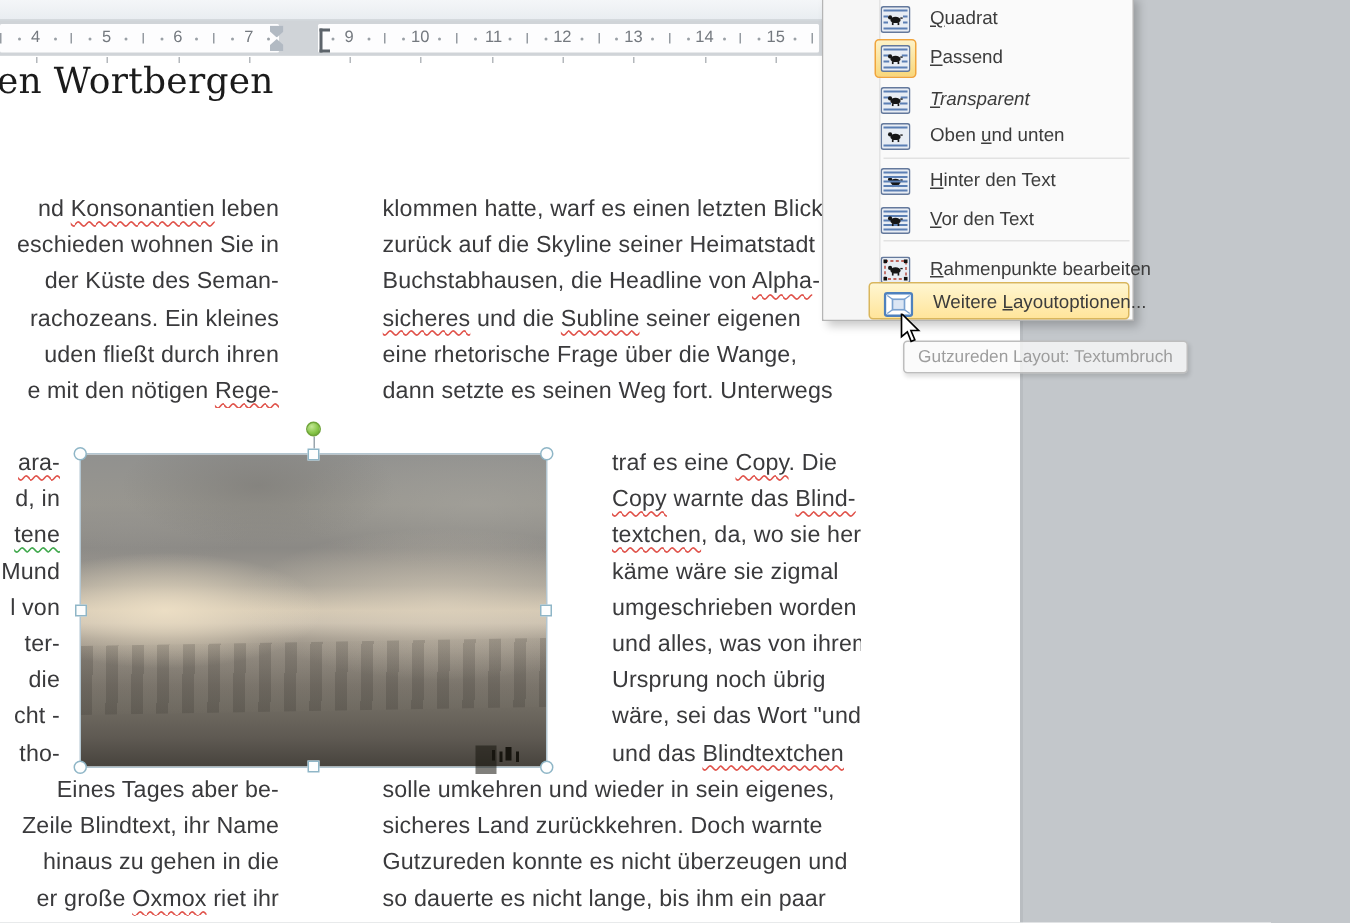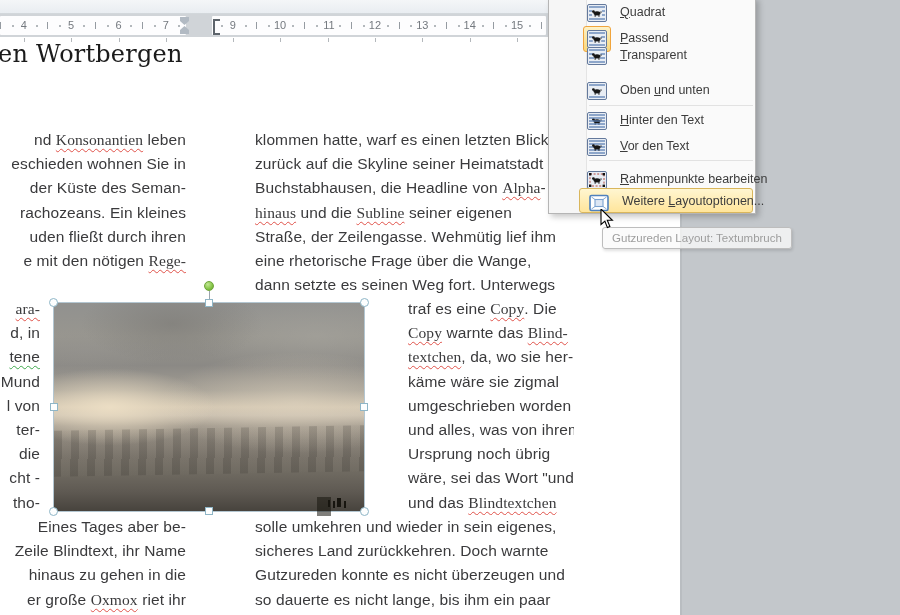--- a/index.html
+++ b/index.html
@@ -27,21 +27,21 @@
   #indent-bottom{top:12px;clip-path:polygon(50% 0,100% 50%,100% 100%,0 100%,0 50%);}
   #col-bracket{position:absolute;left:213px;top:5px;width:5px;height:12px;
     border-left:2px solid #5d646b;border-top:2px solid #5d646b;border-bottom:2px solid #5d646b;}
   
   .tblock{position:absolute;z-index:2;color:var(--body-text);font-size:15.5px;}
   .ln{height:24.2px;position:relative;}
   .ln span.anch{position:absolute;top:0;white-space:nowrap;line-height:24.2px;letter-spacing:0.1px;}
   .anch-r{right:0;}
   .anch-l{left:0;}
   .clip{overflow:hidden;margin-left:28px;}
-  .sq-red{text-decoration:underline;text-decoration-style:wavy;text-decoration-color:var(--squiggle-red);text-decoration-thickness:1px;text-underline-offset:3px;font-family:Liberation Serif, serif;}
+  .sq-red{text-decoration:underline;text-decoration-style:wavy;text-decoration-color:var(--squiggle-red);text-decoration-thickness:1px;text-underline-offset:3px;}
   .sq-green{text-decoration:underline;text-decoration-style:wavy;text-decoration-color:var(--squiggle-green);text-decoration-thickness:1px;text-underline-offset:3px;}
   #heading{position:absolute;left:-2px;top:40px;z-index:2;
     font-family:"DejaVu Serif",serif;font-size:24px;color:#1b1b1b;letter-spacing:0.2px;}
   #col1a{left:0;top:128px;width:186px;}
   #col1b{left:0;top:297px;width:40px;}
   #col1c{left:0;top:515px;width:186px;}
   #col2a{left:227px;top:128px;width:319px;}
   #col2b{left:380px;top:297px;width:166px;}
   #col2c{left:227px;top:515px;width:319px;}
   
@@ -237,24 +237,21 @@
     <div class="ln">
       <span class="anch anch-l">klommen hatte, warf es einen letzten Blick</span>
     </div>
     <div class="ln">
       <span class="anch anch-l">zurück auf die Skyline seiner Heimatstadt</span>
     </div>
     <div class="ln">
       <span class="anch anch-l">Buchstabhausen, die Headline von <span class="sq-red">Alpha</span>-</span>
     </div>
     <div class="ln">
-      <span class="anch anch-l"><span class="sq-red">hinaus</span> und die <span class="sq-red">Subline</span> seiner eigenen</span>
-    </div>
-    <div class="ln">
-      <span class="anch anch-l">Straße, der Zeilengasse. Wehmütig lief ihm</span>
+      <span class="anch anch-l"><span class="sq-red">sicheres</span> und die <span class="sq-red">Subline</span> seiner eigenen</span>
     </div>
     <div class="ln">
       <span class="anch anch-l">eine rhetorische Frage über die Wange,</span>
     </div>
     <div class="ln">
       <span class="anch anch-l">dann setzte es seinen Weg fort. Unterwegs</span>
     </div>
   </div>
 <div class="tblock clip" id="col2b">
     <div class="ln">
@@ -351,21 +348,21 @@
             <line x1="2" y1="15" x2="18" y2="15" stroke="#5b7fb4" stroke-width="1.3"></line>
             <ellipse cx="10" cy="9.3" rx="3.4" ry="2.1" fill="#161616"></ellipse>
             <circle cx="6.4" cy="7.6" r="1.4" fill="#161616"></circle>
             <rect x="7.6" y="10.8" width="1.1" height="1.9" fill="#161616"></rect>
             <rect x="11.4" y="10.8" width="1.1" height="1.9" fill="#161616"></rect>
             <rect x="13.2" y="7.6" width="1.6" height="0.9" fill="#161616"></rect>
           </svg>
         </span>
         <span class="mlabel"><u>P</u>assend</span>
       </div>
-      <div class="menu-item" style="top: 44px;">
+      <div class="menu-item" style="top: 55px; font-style: italic;">
         <span class="iconbox">
           <svg width="20" height="18" viewBox="0 0 20 18">
             <rect x="0.5" y="0.5" width="19" height="17" rx="1.5" fill="#e8edf4" stroke="#64799c"></rect>
             <line x1="2" y1="3" x2="18" y2="3" stroke="#5b7fb4" stroke-width="1.3"></line>
             <line x1="2" y1="7" x2="6.5" y2="7" stroke="#5b7fb4" stroke-width="1.3"></line>
             <line x1="13.5" y1="7" x2="18" y2="7" stroke="#5b7fb4" stroke-width="1.3"></line>
             <line x1="2" y1="11" x2="7" y2="11" stroke="#5b7fb4" stroke-width="1.3"></line>
             <line x1="13" y1="11" x2="18" y2="11" stroke="#5b7fb4" stroke-width="1.3"></line>
             <line x1="2" y1="15" x2="18" y2="15" stroke="#5b7fb4" stroke-width="1.3"></line>
             <ellipse cx="10" cy="9.3" rx="3.4" ry="2.1" fill="#161616"></ellipse>

